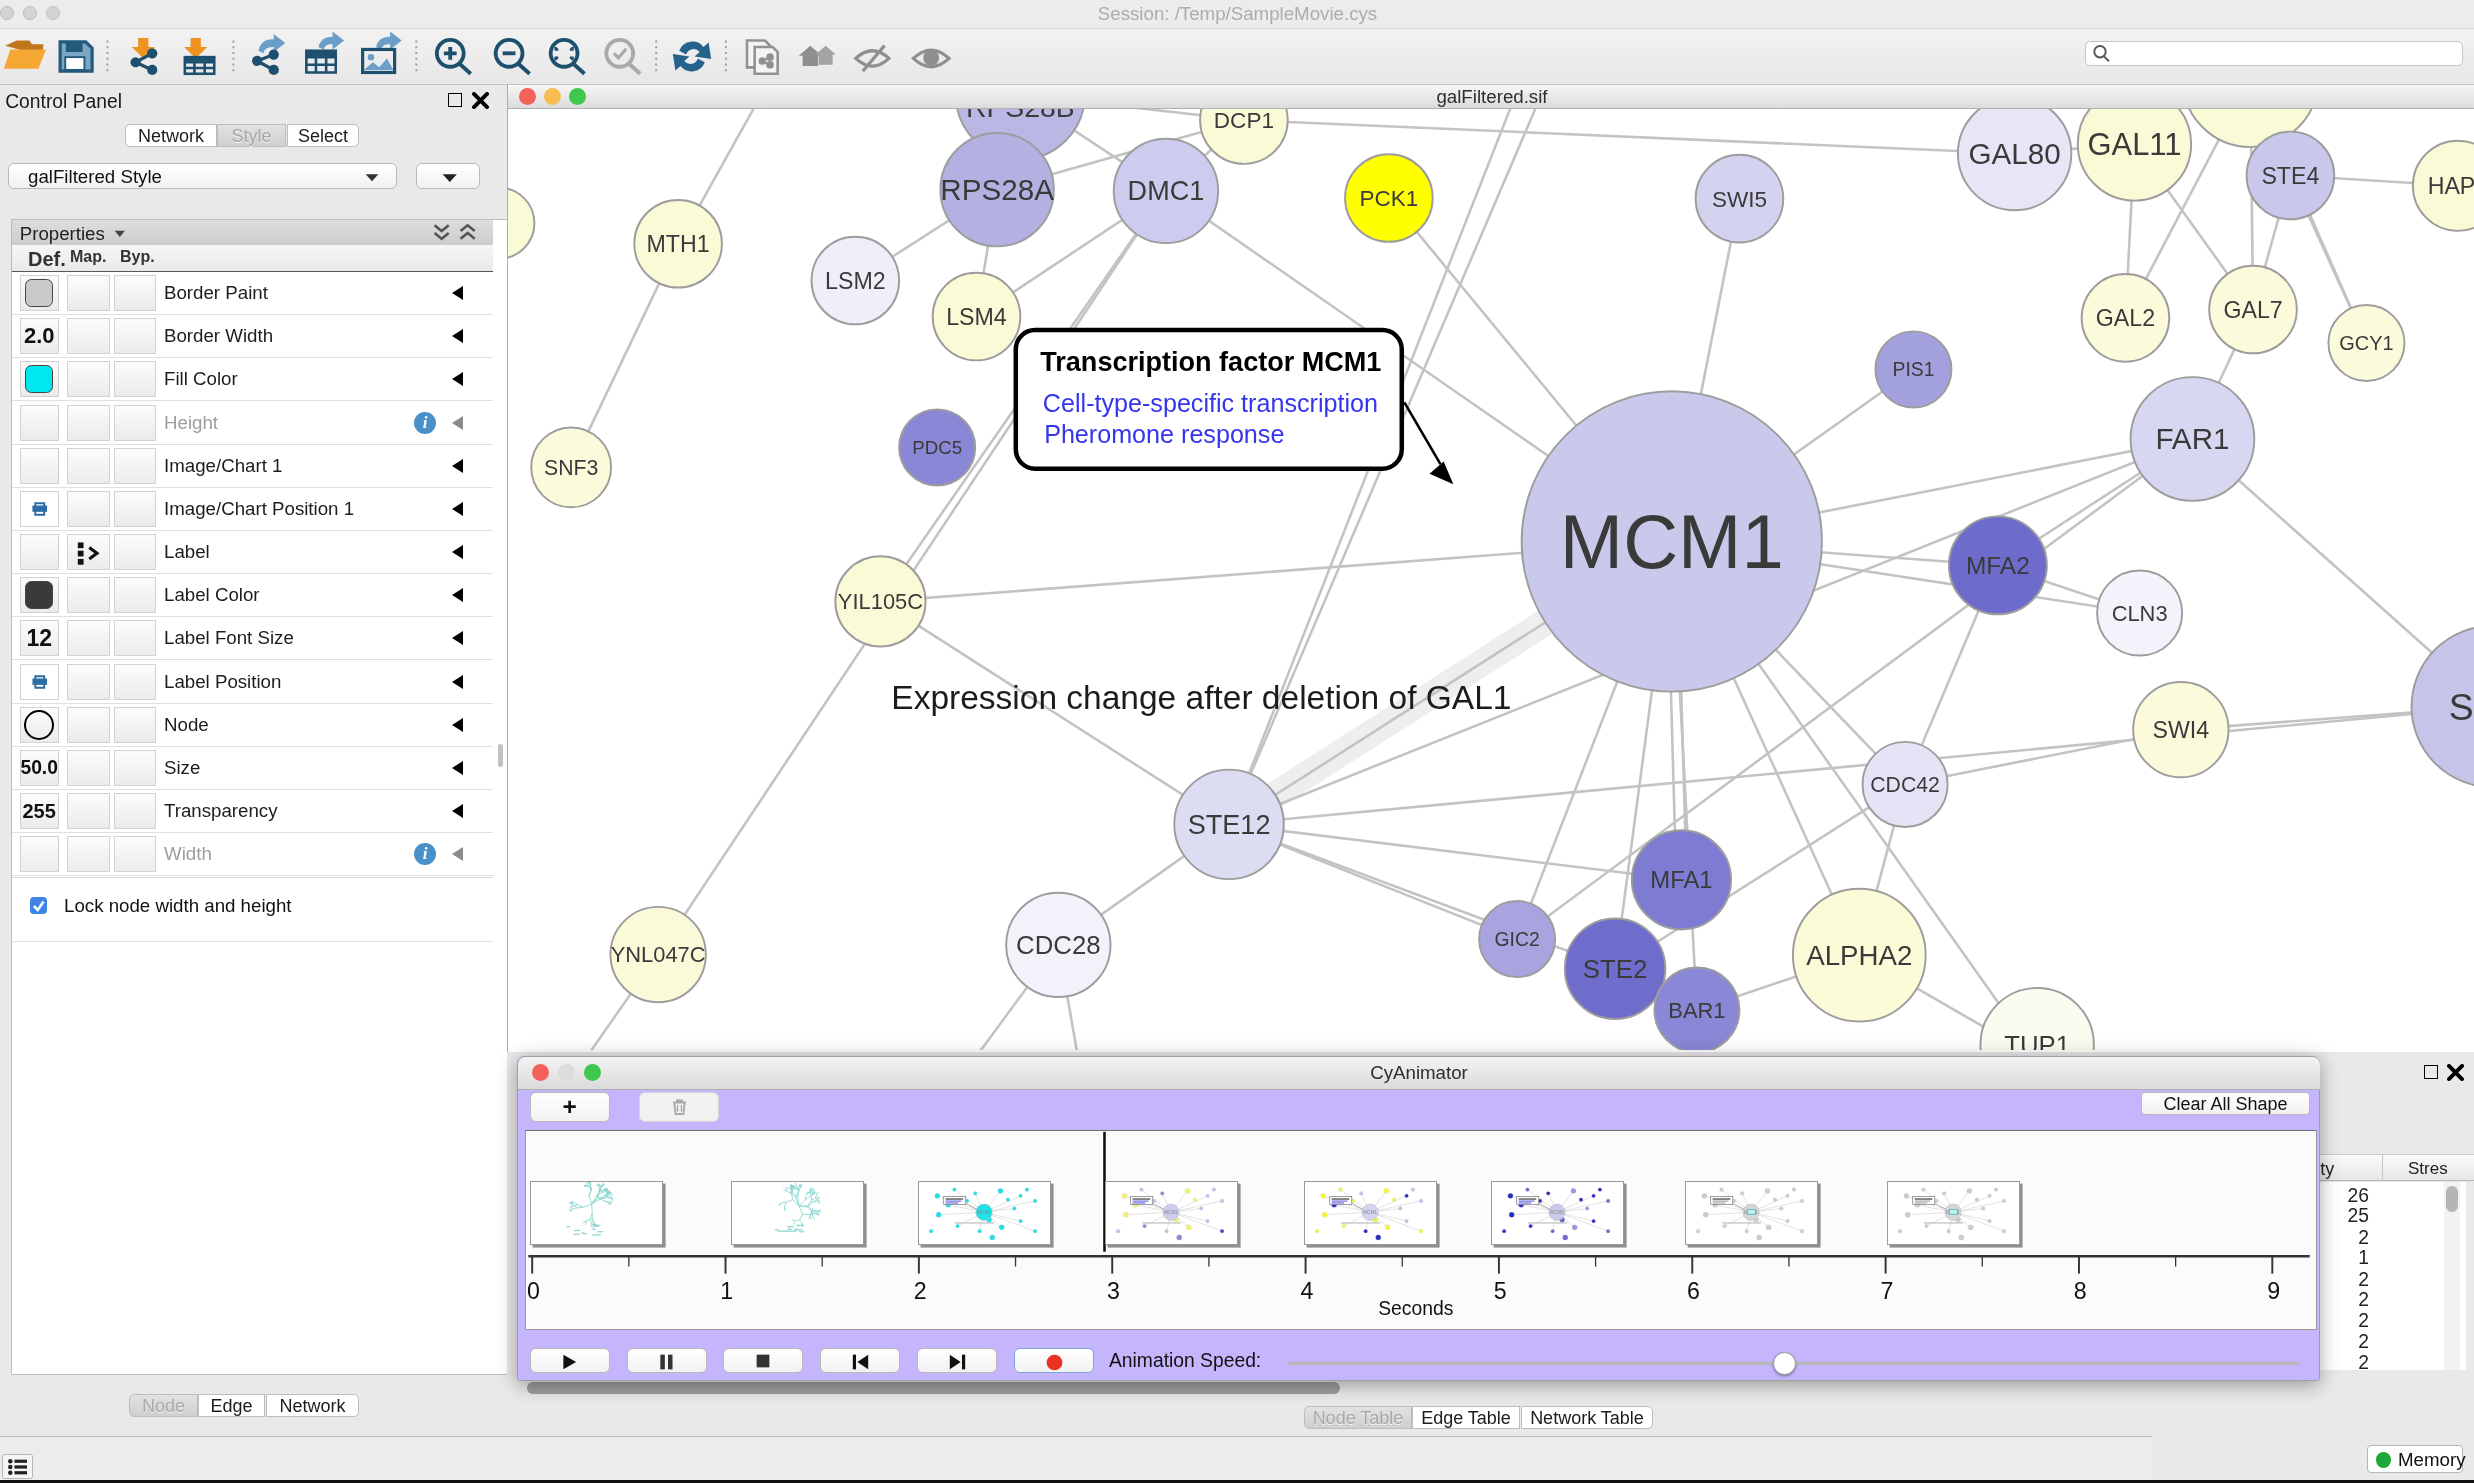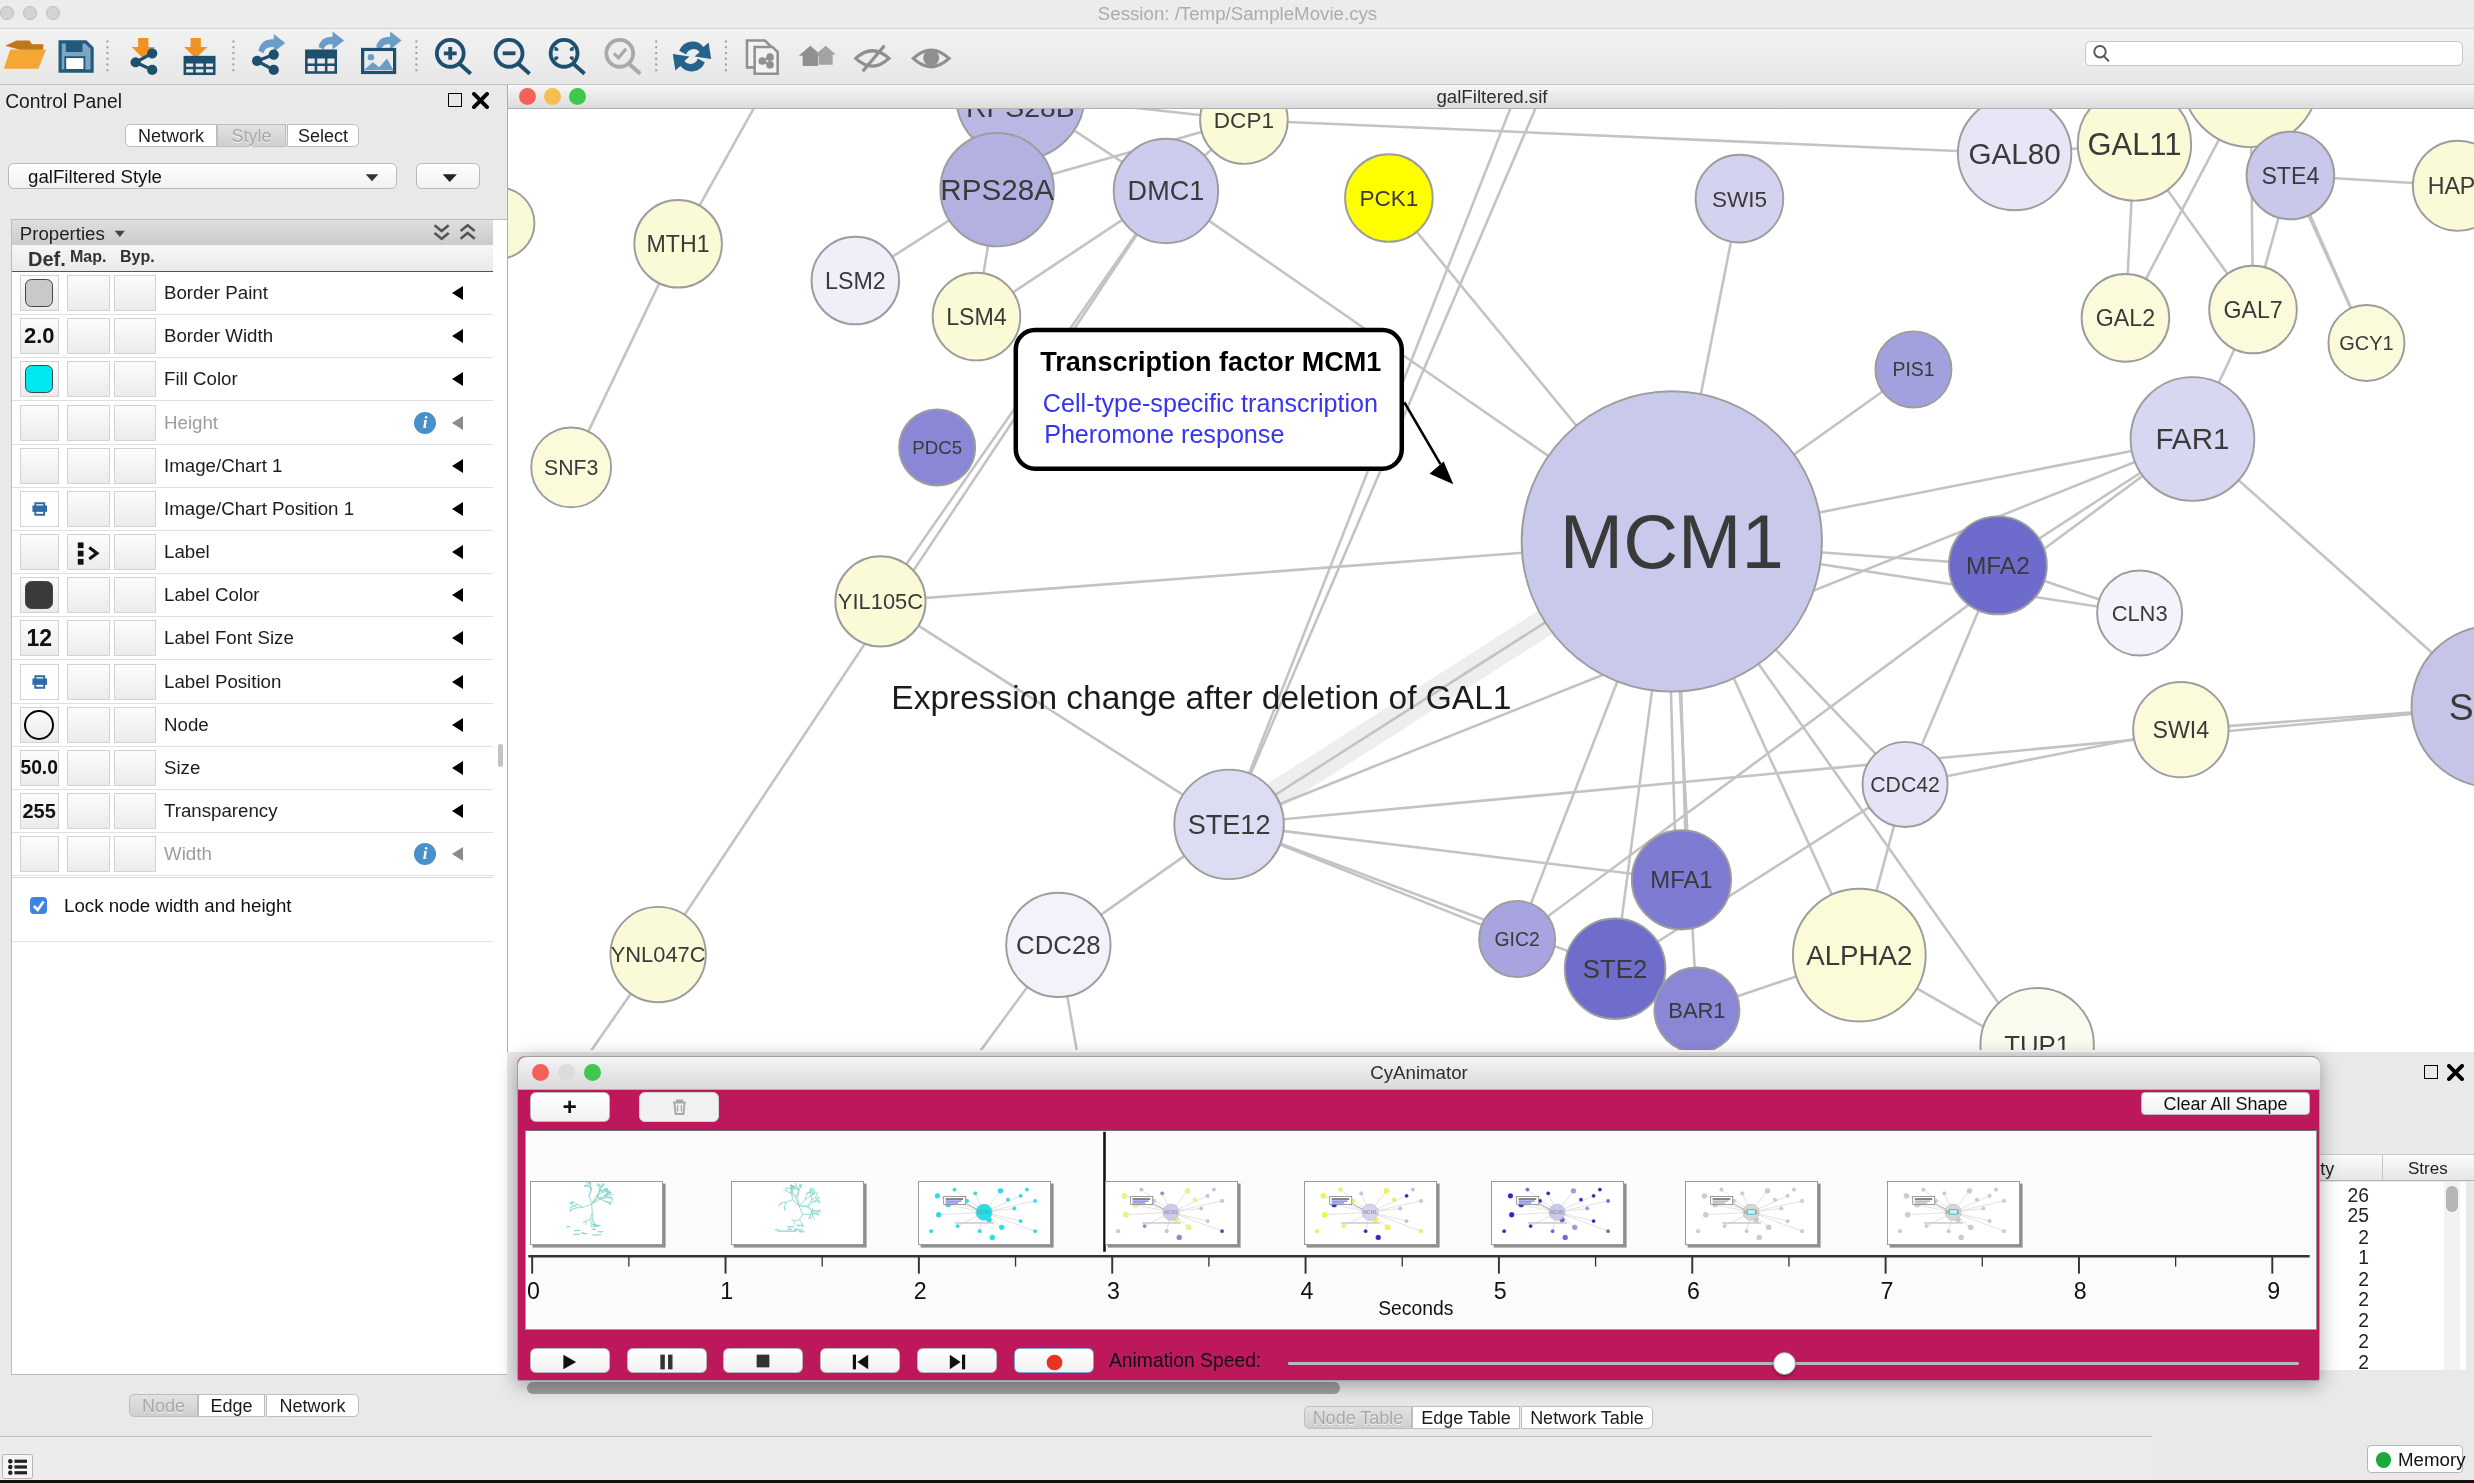--- a/index.html
+++ b/index.html
@@ -521,21 +521,21 @@
 <div class="abs" style="left:0px;top:279px;width:1862px;text-align:right;font-size:19.3px;color:#222;">2</div>
 <div class="abs" style="left:0px;top:300px;width:1862px;text-align:right;font-size:19.3px;color:#222;">2</div>
 <div class="abs" style="left:1937px;top:130px;width:15.5px;height:188px;background:#f2f2f2;"></div>
 <div class="abs" style="left:1939px;top:134px;width:11.6px;height:26px;background:#b5b5b5;border-radius:5.8px;"></div>
 <div class="abs" style="left:20px;top:330px;width:813px;height:11.6px;background:#9e9e9e;border-radius:5.8px;"></div>
 <div class="tab tabdis abs" style="left:797px;top:354px;width:108px;border-radius:5.2px 0 0 5.2px;">Node Table</div>
 <div class="tab abs" style="left:905px;top:354px;width:108px;">Edge Table</div>
 <div class="tab abs" style="left:1014px;top:354px;width:132px;border-radius:0 5.2px 5.2px 0;">Network Table</div>
 </div>
 
-  <div id="cyanim" class="abs" style="left:517px;top:1056px;width:1803px;height:325px;background:#be185d;border:0.6px solid #9f9f9f;border-radius:7.7px 7.7px 2.6px 2.6px;box-shadow:0 3.9px 19.3px rgba(0,0,0,0.35);box-sizing:border-box;">
+  <div id="cyanim" class="abs" style="left:517px;top:1056px;width:1803px;height:325px;background:#c4b5fd;border:0.6px solid #9f9f9f;border-radius:7.7px 7.7px 2.6px 2.6px;box-shadow:0 3.9px 19.3px rgba(0,0,0,0.35);box-sizing:border-box;">
 <div class="abs" style="left:0;top:0;width:1802px;height:32px;background:linear-gradient(#f4f4f4,#dadada);border-bottom:0.6px solid #b0b0b0;border-radius:7.7px 7.7px 0 0;">
 <div class="tl abs" style="left:14px;top:7px;background:#f4615b;"></div>
 <div class="tl abs" style="left:40px;top:7px;background:#dcdcda;"></div>
 <div class="tl abs" style="left:66px;top:7px;background:#3ec84e;"></div>
 <div class="abs" style="left:0;width:1802px;top:5.2px;text-align:center;font-size:18.7px;color:#2e2e2e;">CyAnimator</div>
 </div>
 <div class="btn abs" style="left:11.6px;top:35px;width:80px;height:30px;text-align:center;font-size:24.5px;font-weight:bold;line-height:27px;color:#111;">+</div>
 <div class="btn abs" style="left:121px;top:35px;width:80px;height:30px;border-color:#d4d4d4;background:#f1f1f1;">
         <svg style="display:block;margin:5.2px auto;" width="17" height="18" viewBox="0 0 26 28">
           <g stroke="#a9a9a9" stroke-width="3" fill="none">

